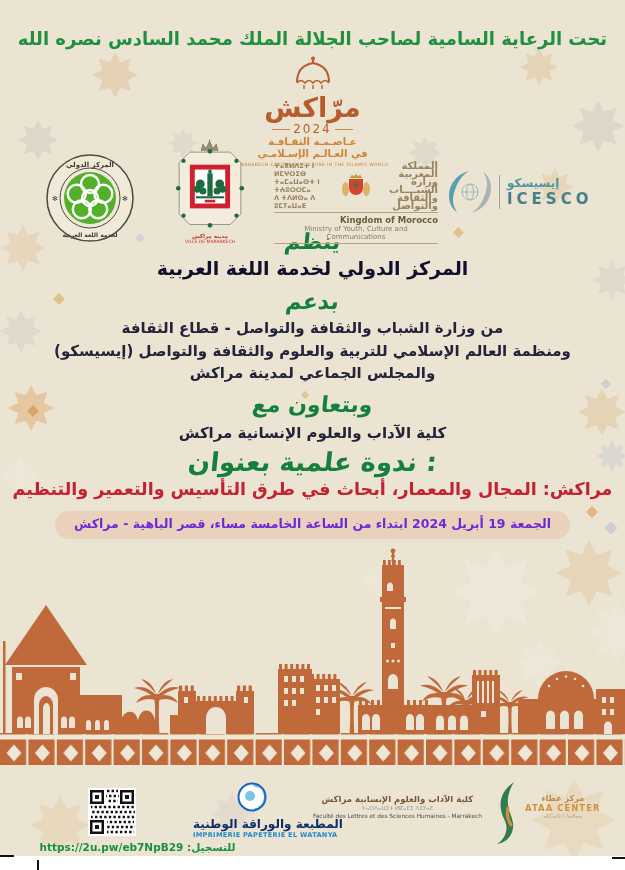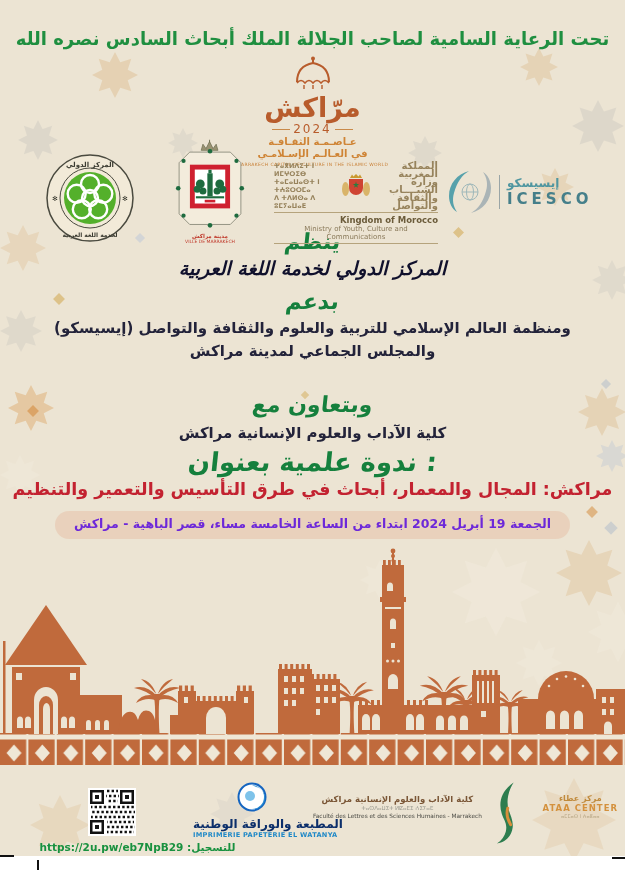--- a/index.html
+++ b/index.html
@@ -31,21 +31,21 @@
   .ministry .kb{font-size:8.5px;color:#6b5b3a;text-align:right;margin-top:2px;border-top:1px solid #b5a37c;padding-top:2px;}
   .ministry .men{font-size:7px;color:#8a7a5a;text-align:center;font-weight:normal;border-bottom:1px solid #b5a37c;padding-bottom:2px;}
   .icesco{left:448px;top:170px;width:152px;display:flex;align-items:center;gap:7px;z-index:2;}
   .icesco .bar{width:1px;height:34px;background:#9aa5a6;}
   .icesco .txt{text-align:left;}
   .icesco .ar{font-size:12px;color:#4f96a0;letter-spacing:3px;font-weight:bold;}
   .icesco .en{font-size:15px;color:#457f8a;letter-spacing:4px;font-weight:bold;}
   
   .callig{font-weight:bold;color:#15803d;transform:skewX(-6deg);}
   .organizes{top:229px;font-size:22px;}
-  .orgname{top:257px;font-size:19px;font-weight:800;color:#10102c;font-style:italic;}
+  .orgname{top:257px;font-size:19px;font-weight:800;color:#10102c;}
   .support{top:289px;font-size:22px;}
   .supporters{top:317px;font-size:15px;font-weight:bold;color:#23233a;line-height:22.5px;}
   .coop{top:392px;font-size:22px;}
   .partner{top:424px;font-size:15px;font-weight:bold;color:#23233a;}
   .symp{top:447px;font-size:26px;}
   .title{top:479px;font-size:17.5px;font-weight:800;color:#c32230;}
   .datebar{top:511px;left:55px;width:515px;height:28px;background:rgba(226,160,130,.28);border-radius:14px;}
   .datetxt{top:516px;font-size:12.5px;font-weight:bold;color:#6d28d9;}
   
   .skyline{top:545px;left:0;width:625px;height:220px;z-index:1;}
@@ -55,21 +55,21 @@
   .watanya{left:193px;top:782px;width:118px;text-align:center;z-index:3;}
   .watanya .ar{font-size:12px;font-weight:bold;color:#0c2f6b;line-height:13px;margin-top:2px;}
   .watanya .en{font-size:6.6px;font-weight:bold;color:#1e88c7;letter-spacing:.3px;}
   .faculty{left:313px;top:788px;width:170px;display:flex;gap:6px;z-index:3;}
   .faculty .mk{text-align:center;}
   .faculty .mkt{font-size:6.5px;font-weight:bold;color:#8a2f2a;letter-spacing:.8px;}
   .faculty .txt{text-align:center;padding-top:6px;}
   .faculty .ar{font-size:8.5px;font-weight:bold;color:#7a5636;line-height:10px;}
   .faculty .tif{font-size:5.5px;color:#9a9a90;line-height:8px;}
   .faculty .fr{font-size:5.8px;color:#4a4a44;line-height:8px;}
-  .ataa{left:493px;top:780px;width:125px;display:flex;gap:24px;z-index:3;}
+  .ataa{left:493px;top:780px;width:125px;display:flex;gap:6px;z-index:3;}
   .ataa .txt{padding-top:14px;text-align:center;}
   .ataa .ar{font-size:8px;color:#c08a3c;font-weight:bold;line-height:9px;}
   .ataa .en{font-size:8.5px;color:#d4913d;font-weight:bold;letter-spacing:1px;line-height:10px;}
   .ataa .tif{font-size:5px;color:#b9a887;line-height:7px;}
   .whitestrip{left:0;top:856px;width:625px;height:14px;background:#ffffff;z-index:4;}
   .cm{background:#111;z-index:5;}
 </style>
 </head>
 <body>
 
@@ -110,21 +110,21 @@
     <use href="#dia" x="52" y="292" width="14" height="14" fill="#d8b46a" opacity=".7"></use>
     <use href="#dia" x="134" y="232" width="12" height="12" fill="#c9cfd8" opacity=".7"></use>
     <use href="#dia" x="452" y="226" width="13" height="13" fill="#d8b46a" opacity=".7"></use>
     <use href="#dia" x="300" y="390" width="10" height="10" fill="#d8b46a" opacity=".6"></use>
     <use href="#dia" x="600" y="378" width="12" height="12" fill="#b9c2cc" opacity=".6"></use>
     <use href="#dia" x="26" y="404" width="14" height="14" fill="#d8964f" opacity=".7"></use>
     <use href="#dia" x="585" y="505" width="14" height="14" fill="#d8964f" opacity=".6"></use>
     <use href="#dia" x="603" y="520" width="16" height="16" fill="#b9c2cc" opacity=".6"></use>
   </svg>
 
-  <div class="abs ctr patronage nowrap rtl">تحت الرعاية السامية لصاحب الجلالة الملك أبحاث السادس نصره الله</div>
+  <div class="abs ctr patronage nowrap rtl">تحت الرعاية السامية لصاحب الجلالة الملك محمد السادس نصره الله</div>
 
   <div class="abs m24">
     <svg width="44" height="34" viewBox="0 0 44 34">
       <g stroke="#b85c2c" fill="none" stroke-width="2">
         <line x1="22" y1="1" x2="22" y2="7"></line>
         <path d="M6,26 Q6,10 22,7 Q38,10 38,26"></path>
         <path d="M6,27 q4,-5 8,0 q4,-5 8,0 q4,-5 8,0 q4,-5 8,0" stroke-width="1.6"></path>
         <line x1="13" y1="29" x2="13" y2="33" stroke-width="1.4"></line>
         <line x1="22" y1="29" x2="22" y2="33" stroke-width="1.4"></line>
         <line x1="31" y1="29" x2="31" y2="33" stroke-width="1.4"></line>
@@ -230,20 +230,21 @@
       <div class="ar">إيسيسكو</div>
       <div class="en">ICESCO</div>
     </div>
   </div>
 
   <div class="abs ctr organizes callig">ينظم</div>
   <div class="abs ctr orgname nowrap rtl">المركز الدولي لخدمة اللغة العربية</div>
   <div class="abs ctr support callig">بدعم</div>
 
   <div class="abs ctr supporters rtl">
+    <div class="nowrap">من وزارة الشباب والثقافة والتواصل - قطاع الثقافة</div>
     <div class="nowrap">ومنظمة العالم الإسلامي للتربية والعلوم والثقافة والتواصل (إيسيسكو)</div>
     <div class="nowrap">والمجلس الجماعي لمدينة مراكش</div>
   </div>
 
   <div class="abs ctr coop callig">وبتعاون مع</div>
   <div class="abs ctr partner nowrap rtl">كلية الآداب والعلوم الإنسانية مراكش</div>
   <div class="abs ctr symp callig">ندوة علمية بعنوان :</div>
 
   <div class="abs ctr title nowrap rtl">مراكش: المجال والمعمار، أبحاث في طرق التأسيس والتعمير والتنظيم</div>
 

